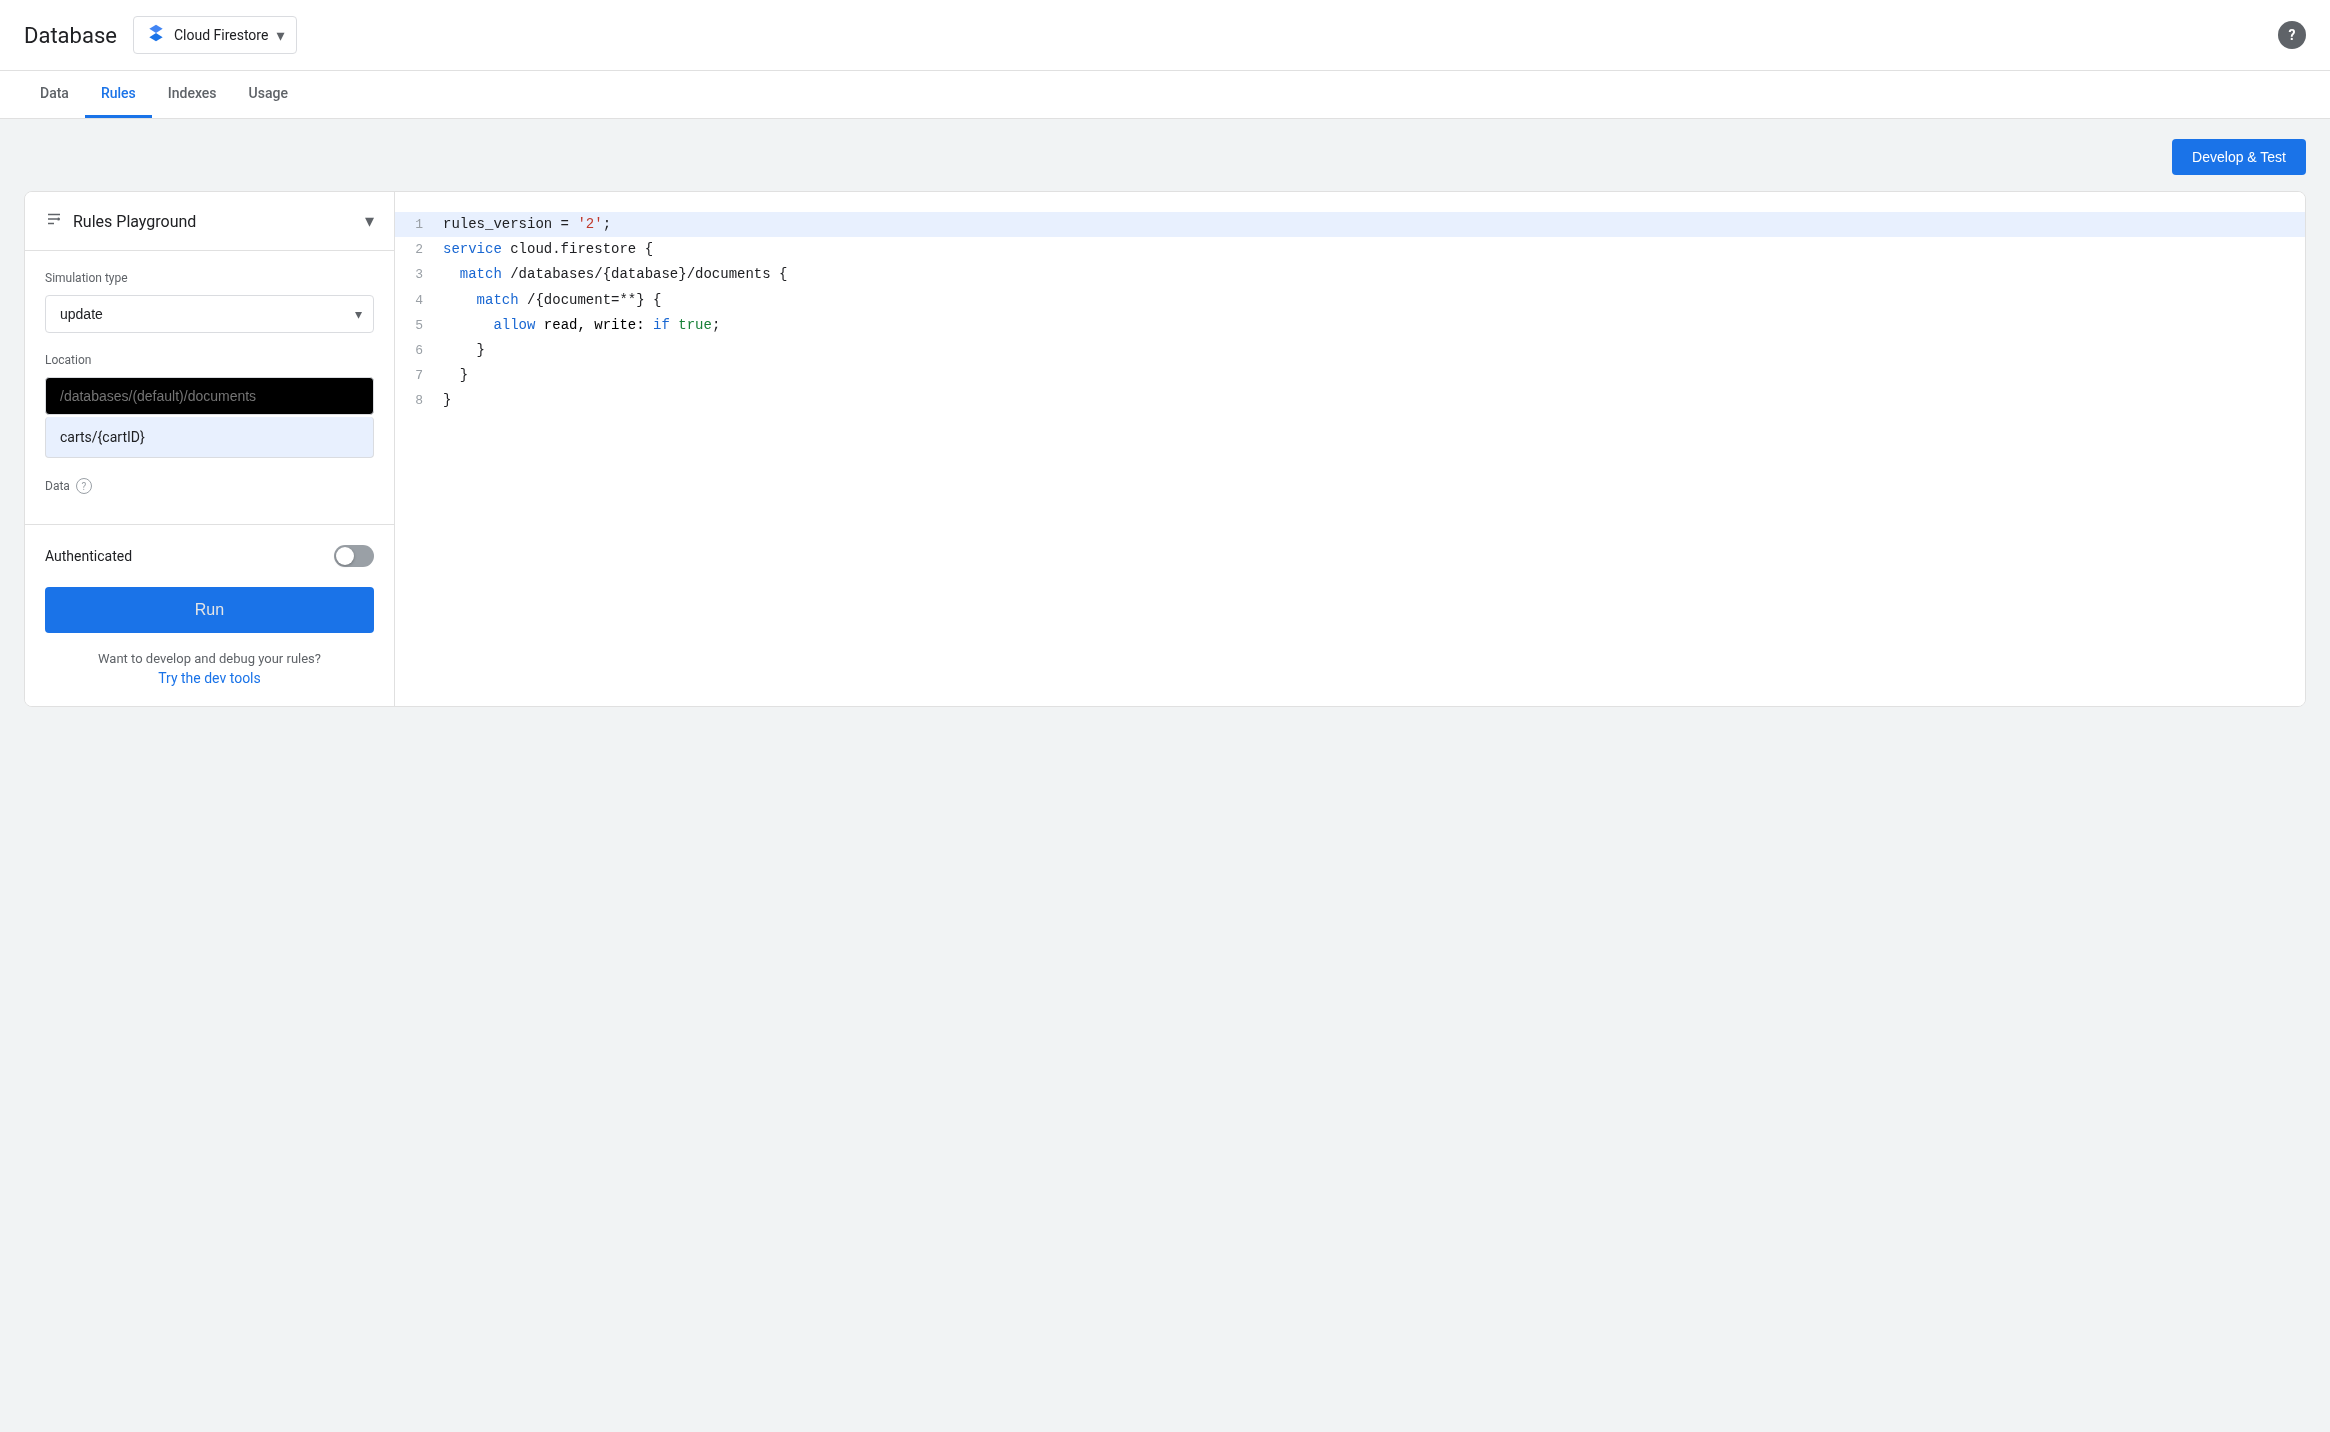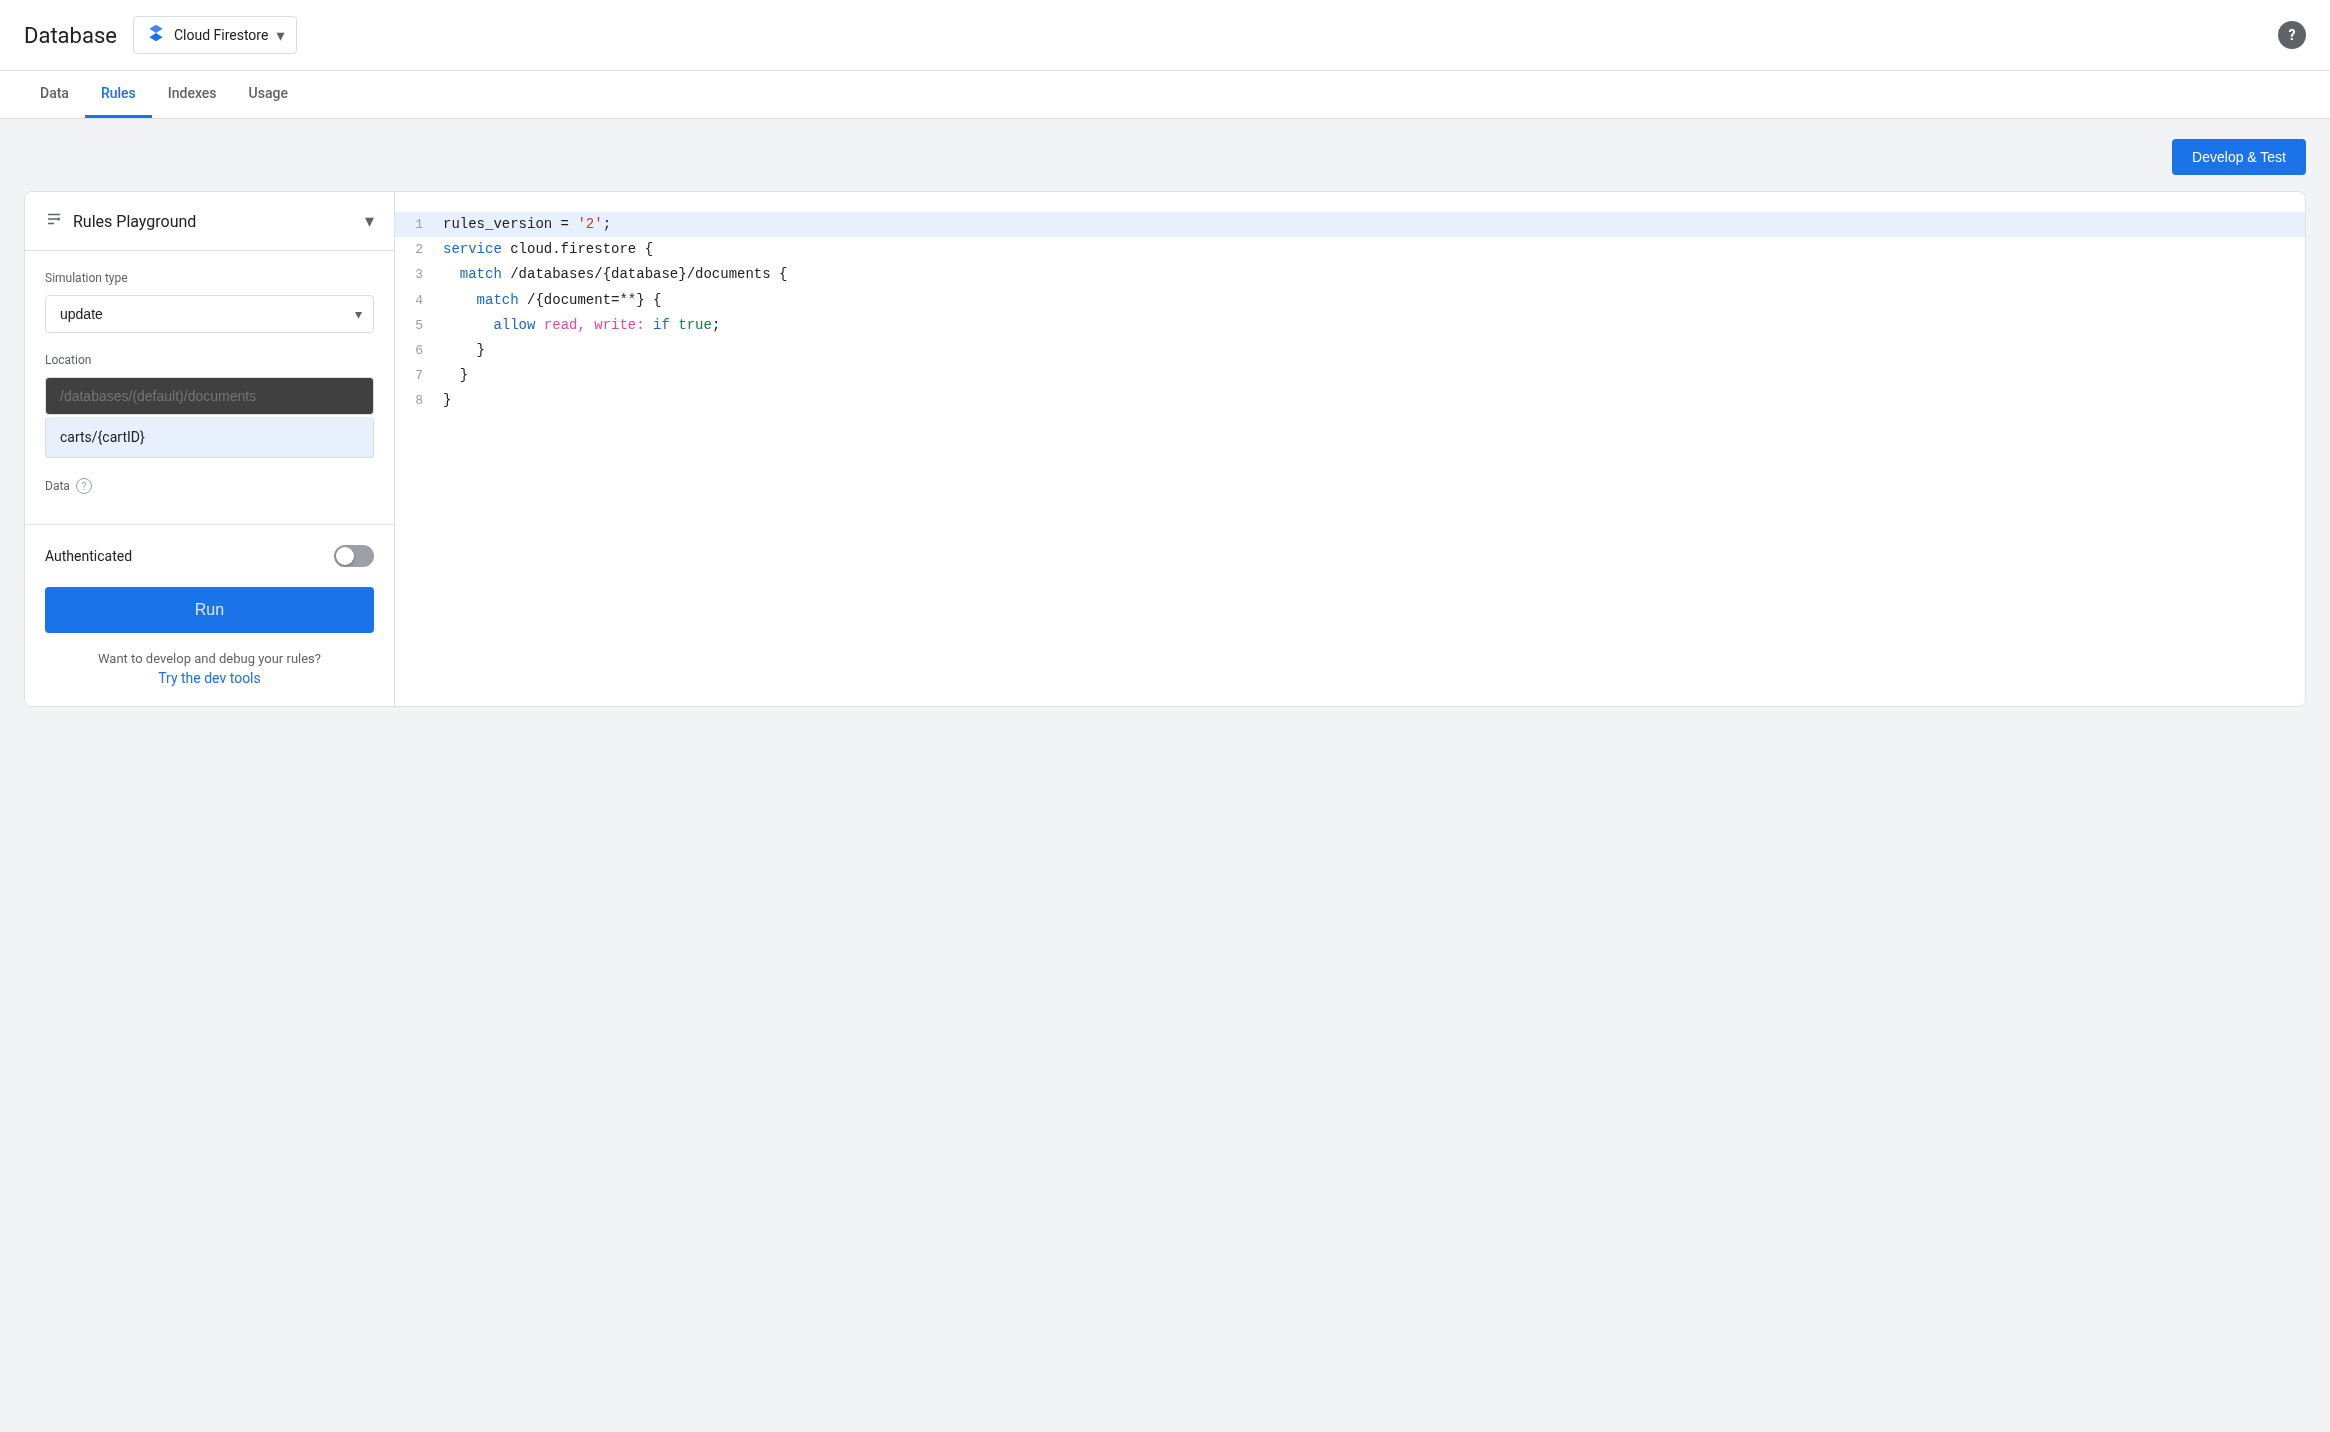--- a/index.html
+++ b/index.html
@@ -181,21 +181,21 @@
       color: #5f6368;
       pointer-events: none;
     }
     .location-input {
       width: 100%;
       padding: 10px 14px;
       border: 1px solid #dadce0;
       border-radius: 4px;
       font-size: 14px;
       color: #9aa0a6;
-      background: #404040;
+      background: #000000;
       margin-bottom: 0;
     }
     .location-dropdown {
       width: 100%;
       background: #e8f0fe;
       border: 1px solid #dadce0;
       border-top: none;
       border-radius: 0 0 4px 4px;
       padding: 12px 14px;
       font-size: 14px;
@@ -303,21 +303,21 @@
     .code-line.highlighted {
       background: #e8f0fe;
     }
     .kw-rules-version { color: #202124; }
     .kw-string { color: #c0392b; }
     .kw-service { color: #1967d2; }
     .kw-service-name { color: #202124; }
     .kw-match { color: #1967d2; }
     .kw-path { color: #202124; }
     .kw-allow { color: #1967d2; }
-    .kw-read-write { color: #ec4899; }
+    .kw-read-write { color: #000000; }
     .kw-if { color: #1967d2; }
     .kw-true { color: #188038; }
     .kw-punct { color: #202124; }
     .info-circle {
       width: 16px;
       height: 16px;
       border-radius: 50%;
       border: 1.5px solid #9aa0a6;
       display: inline-flex;
       align-items: center;

